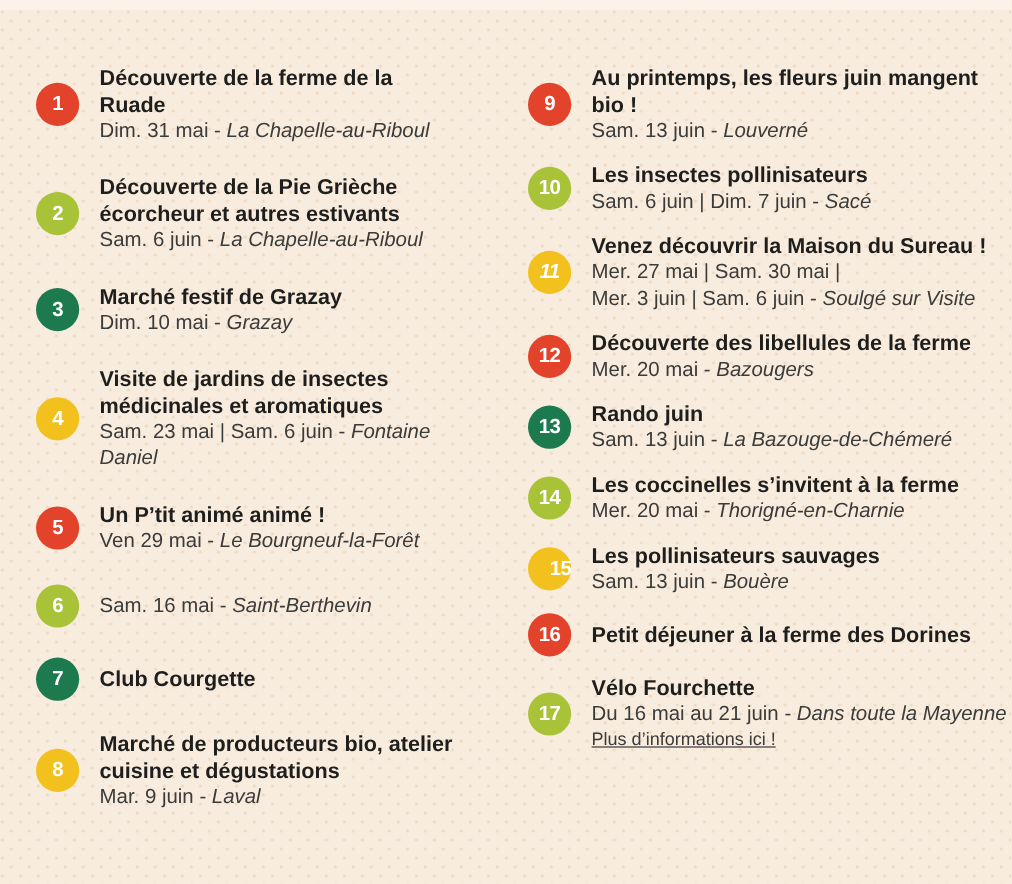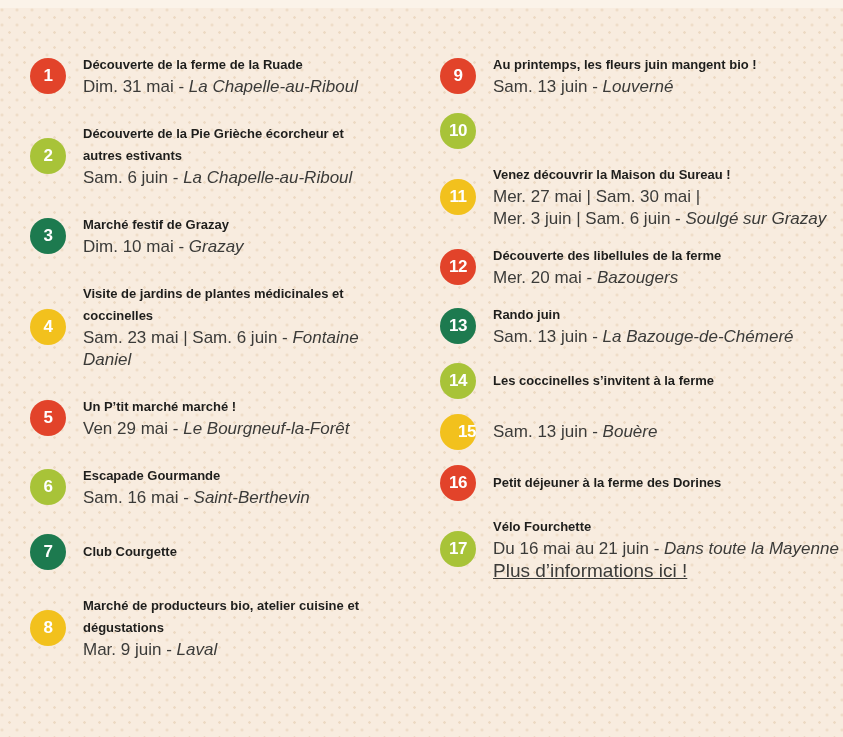--- a/index.html
+++ b/index.html
@@ -44,30 +44,30 @@
     width:36px;height:36px;flex:0 0 36px;
     border-radius:50%;
     display:flex;align-items:center;justify-content:center;
   }
   .badge-num{
     color:#ffffff;font-weight:700;font-size:17px;letter-spacing:-0.5px;
   }
   .col-left .event-text{width:300px;}
   .col-right .event-text{width:346px;}
   .event-title{
-    font-weight:700;font-size:13px;line-height:22px;color:var(--title);
+    font-weight:700;font-size:18px;line-height:22px;color:var(--title);
   }
   .event-date{
     font-size:17px;line-height:22px;color:var(--datec);
   }
   .date-part{white-space:pre-line;}
   .loc-part{font-style:italic;}
   .event-link{
     display:inline-block;
-    font-size:19px;line-height:22px;color:var(--datec);
+    font-size:15px;line-height:22px;color:var(--datec);
     text-decoration:underline;cursor:pointer;
   }
 </style>
 </head>
 <body>
 
 <div class="page">
   <div class="top-strip"></div>
   <div class="columns">
     <div class="column col-left">
@@ -102,43 +102,42 @@
       <div class="event-date"><span class="date-part">Dim. 10 mai - </span><em class="loc-part">Grazay</em></div>
 
     </div>
   </div>
 
   <div class="event-item">
     <div class="badge" style="background: rgb(242, 193, 29);">
       <span class="badge-num">4</span>
     </div>
     <div class="event-text">
-      <div class="event-title">Visite de jardins de plantes médicinales et coccinelles</div>
+      <div class="event-title">Visite de jardins de insectes médicinales et aromatiques</div>
       <div class="event-date"><span class="date-part">Sam. 23 mai | Sam. 6 juin - </span><em class="loc-part">Fontaine Daniel</em></div>
 
     </div>
   </div>
 
   <div class="event-item">
     <div class="badge" style="background: rgb(226, 67, 42);">
       <span class="badge-num">5</span>
     </div>
     <div class="event-text">
-      <div class="event-title">Un P’tit marché marché !</div>
+      <div class="event-title">Un P’tit animé animé !</div>
       <div class="event-date"><span class="date-part">Ven 29 mai - </span><em class="loc-part">Le Bourgneuf-la-Forêt</em></div>
 
     </div>
   </div>
 
   <div class="event-item">
     <div class="badge" style="background: rgb(168, 195, 56);">
       <span class="badge-num">6</span>
     </div>
     <div class="event-text">
-      <div class="event-title">Escapade Gourmande</div>
       <div class="event-date"><span class="date-part">Sam. 16 mai - </span><em class="loc-part">Saint-Berthevin</em></div>
 
     </div>
   </div>
 
   <div class="event-item">
     <div class="badge" style="background: rgb(29, 122, 79);">
       <span class="badge-num">7</span>
     </div>
     <div class="event-text">
@@ -167,30 +166,35 @@
       <div class="event-title">Au printemps, les fleurs juin mangent bio !</div>
       <div class="event-date"><span class="date-part">Sam. 13 juin - </span><em class="loc-part">Louverné</em></div>
 
     </div>
   </div>
 
   <div class="event-item">
     <div class="badge" style="background: rgb(168, 195, 56);">
       <span class="badge-num">10</span>
     </div>
-  </div>
-
-  <div class="event-item">
-    <div class="badge" style="background: rgb(242, 193, 29);">
+    <div class="event-text">
+      <div class="event-title">Les insectes pollinisateurs</div>
+      <div class="event-date"><span class="date-part">Sam. 6 juin | Dim. 7 juin - </span><em class="loc-part">Sacé</em></div>
+
+    </div>
+  </div>
+
+  <div class="event-item">
+    <div class="badge" style="background: rgb(242, 193, 29); font-style: italic;">
       <span class="badge-num">11</span>
     </div>
     <div class="event-text">
       <div class="event-title">Venez découvrir la Maison du Sureau !</div>
       <div class="event-date"><span class="date-part">Mer. 27 mai | Sam. 30 mai |
-Mer. 3 juin | Sam. 6 juin - </span><em class="loc-part">Soulgé sur Grazay</em></div>
+Mer. 3 juin | Sam. 6 juin - </span><em class="loc-part">Soulgé sur Visite</em></div>
 
     </div>
   </div>
 
   <div class="event-item">
     <div class="badge" style="background: rgb(226, 67, 42);">
       <span class="badge-num">12</span>
     </div>
     <div class="event-text">
       <div class="event-title">Découverte des libellules de la ferme</div>
@@ -209,29 +213,31 @@
 
     </div>
   </div>
 
   <div class="event-item">
     <div class="badge" style="background: rgb(168, 195, 56); align-items: center;">
       <span class="badge-num">14</span>
     </div>
     <div class="event-text">
       <div class="event-title">Les coccinelles s’invitent à la ferme</div>
+      <div class="event-date"><span class="date-part">Mer. 20 mai - </span><em class="loc-part">Thorigné-en-Charnie</em></div>
 
     </div>
   </div>
 
   <div class="event-item">
     <div class="badge" style="background: rgb(242, 193, 29); justify-content: flex-end;">
       <span class="badge-num">15</span>
     </div>
     <div class="event-text">
+      <div class="event-title">Les pollinisateurs sauvages</div>
       <div class="event-date"><span class="date-part">Sam. 13 juin - </span><em class="loc-part">Bouère</em></div>
 
     </div>
   </div>
 
   <div class="event-item">
     <div class="badge" style="background: rgb(226, 67, 42);">
       <span class="badge-num">16</span>
     </div>
     <div class="event-text">

